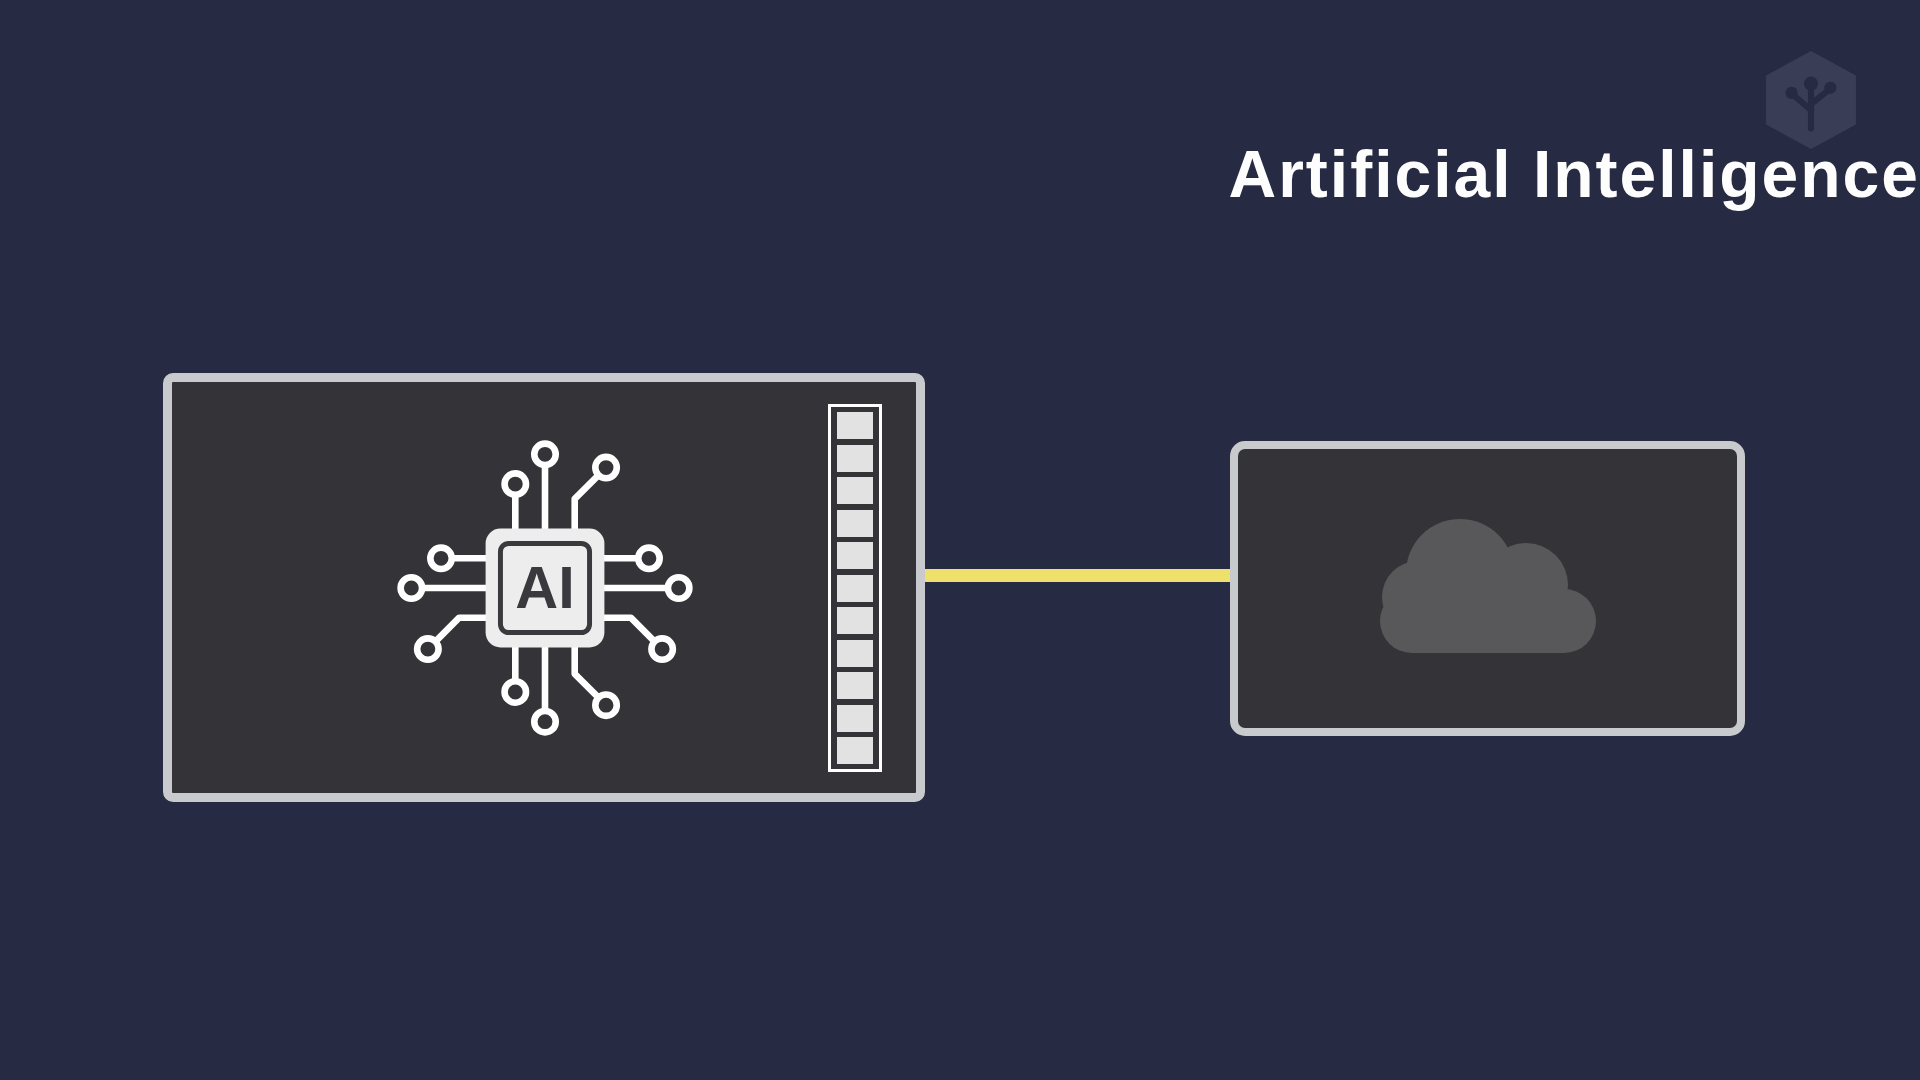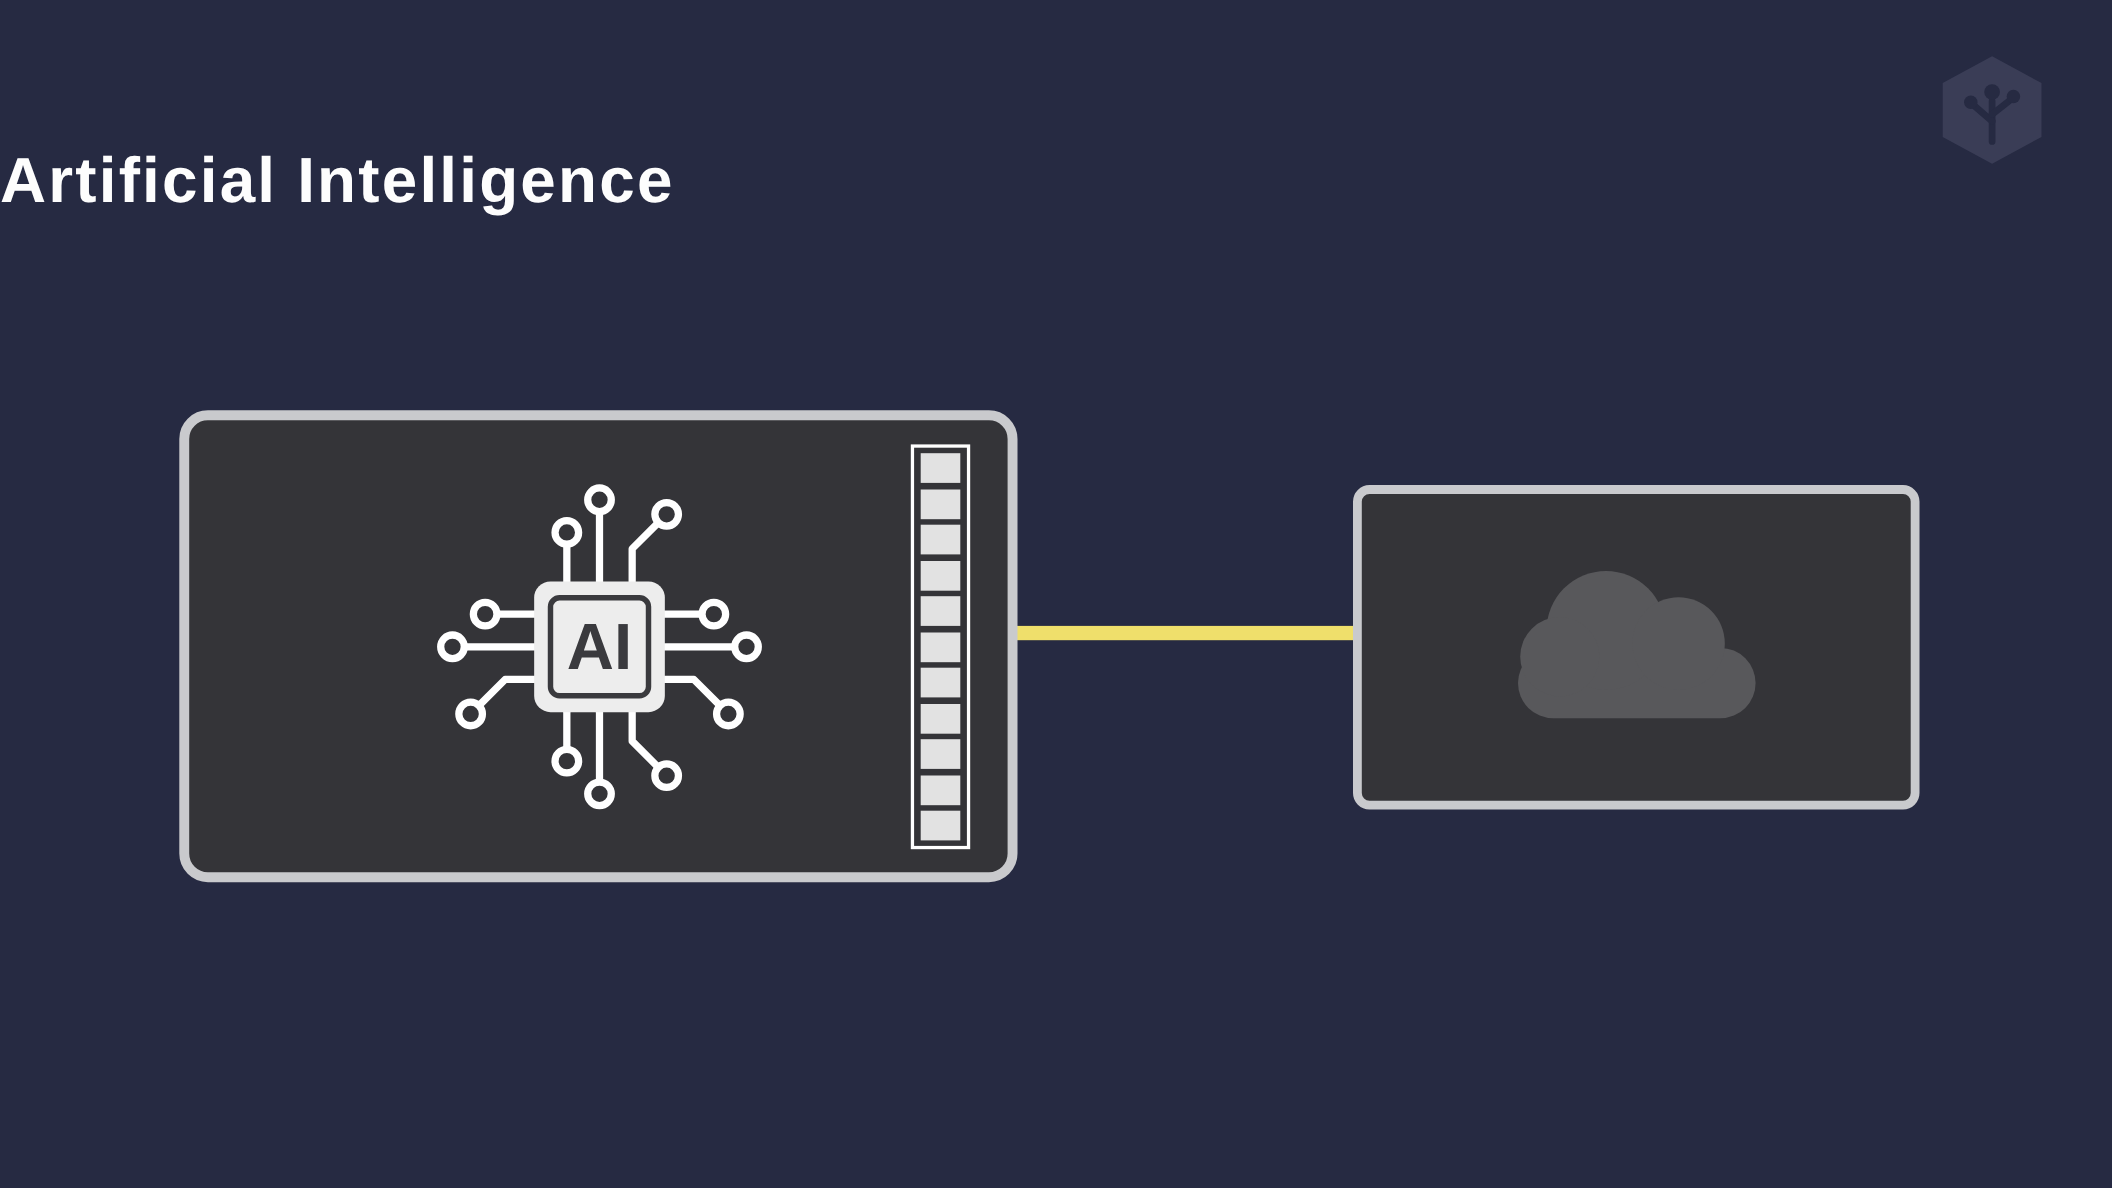--- a/index.html
+++ b/index.html
@@ -12,39 +12,39 @@
     overflow: hidden;
     position: relative;
     background: var(--background, #262a42);
     font-family: "Liberation Sans", sans-serif;
   }
   .slide-title {
     position: absolute;
     top: 92px;
     left: 0;
     right: 0;
-    text-align: left;
-    font-size: 58px;
+    text-align: right;
+    font-size: 66px;
     font-weight: 700;
     letter-spacing: 2px;
     color: var(--title-white, #fdfdfd);
   }
   .brand-logo {
     position: absolute;
     left: 1760px;
     top: 48px;
     width: 102px;
     height: 104px;
     opacity: 0.85;
   }
   .panel {
     position: absolute;
     background: var(--panel-fill, #343438);
     border: 9px solid var(--panel-border, #c9cacd);
-    border-radius: 26px;
+    border-radius: 10px;
     box-sizing: border-box;
     z-index: 2;
   }
   .device-panel {
     left: 163px;
     top: 373px;
     width: 762px;
     height: 429px;
   }
   .cloud-panel {

